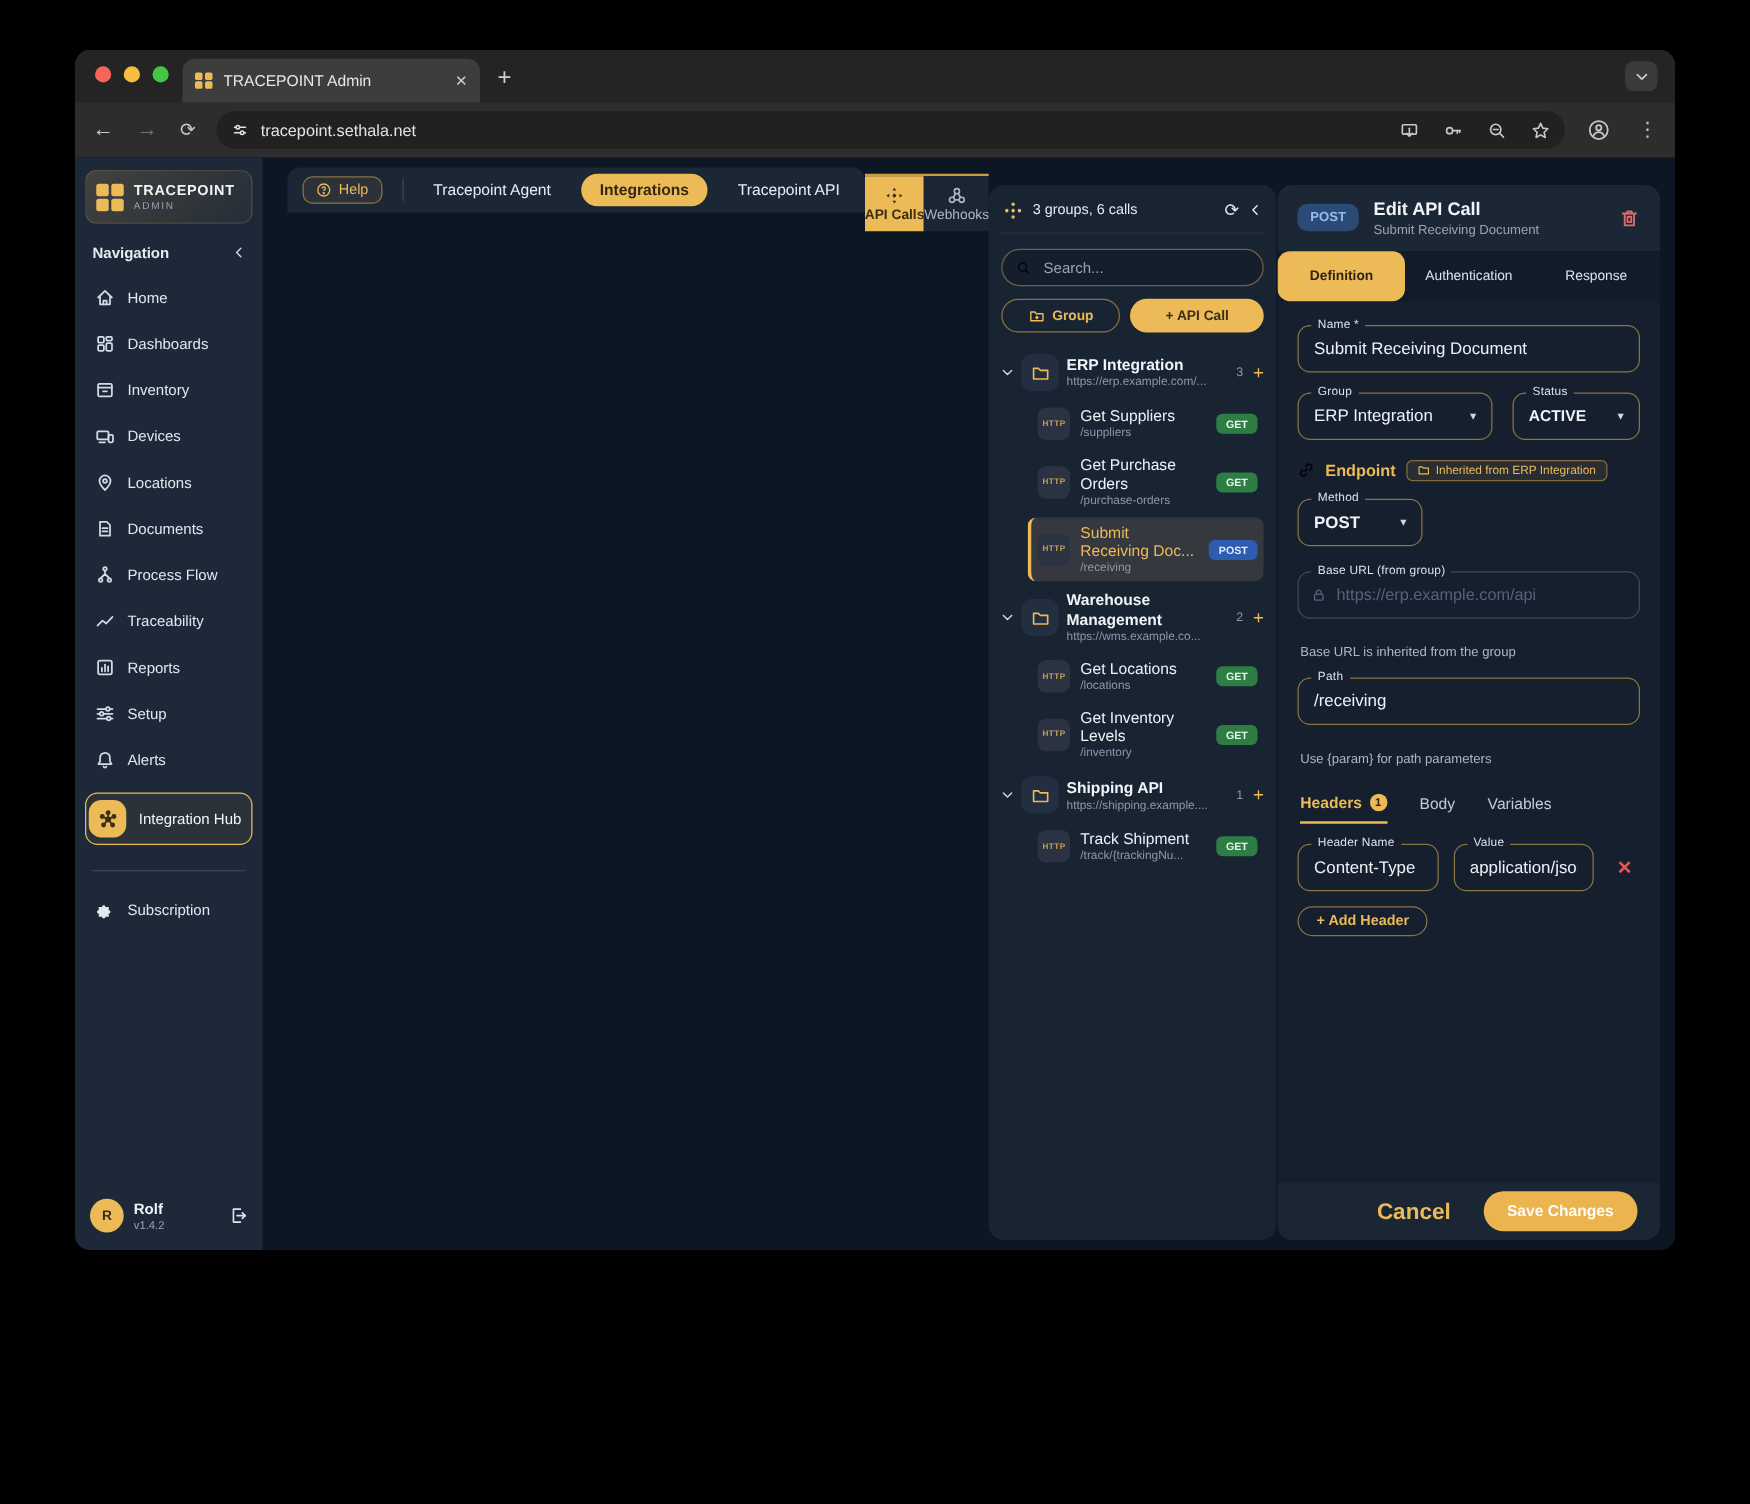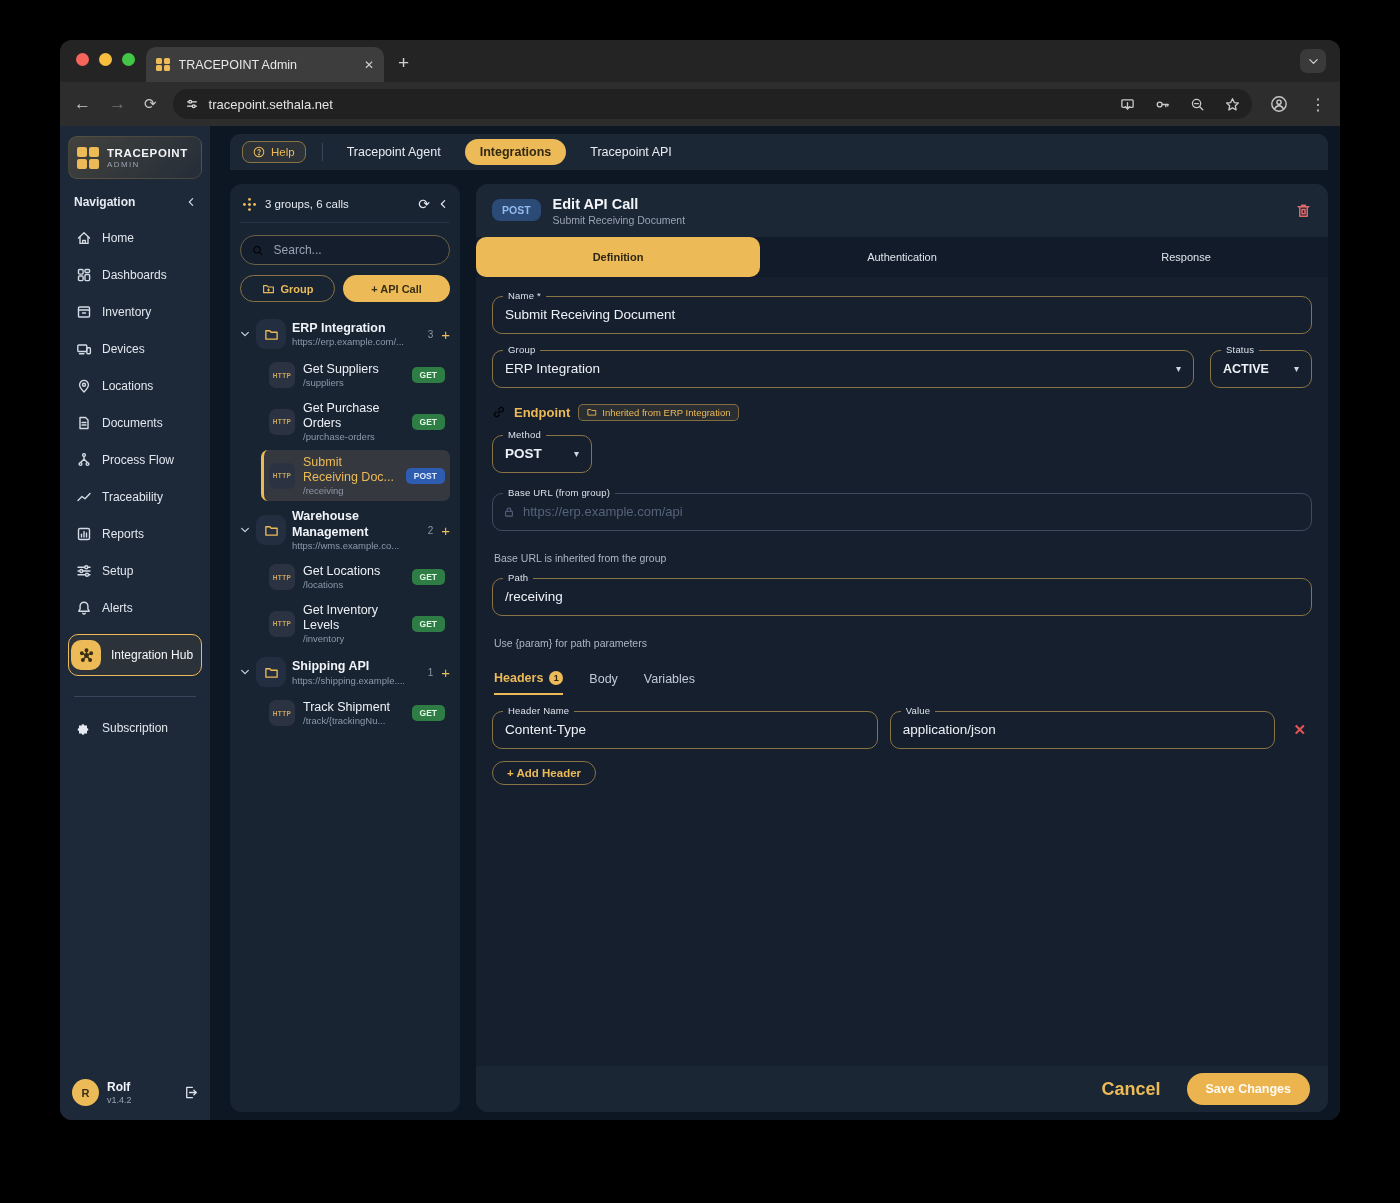--- a/index.html
+++ b/index.html
@@ -6,21 +6,21 @@
   html,body { margin:0; padding:0; }
   body {
     width:1400px; height:1203px; background:#000;
     font-family:"Liberation Sans", sans-serif; position:relative; overflow:hidden;
     -webkit-font-smoothing:antialiased;
   }
   svg { display:block; }
   .st { fill:none; stroke:currentColor; stroke-width:1.4; stroke-linecap:round; stroke-linejoin:round; }
 
   
-  .browser { position:absolute; left:60px; top:40px; width:1280px; height:1080px;
+  .browser { position:absolute; left:60px; top:40px; width:1280px; height:960px;
     background:#262626; border-radius:12px; overflow:hidden; }
   .tabstrip { height:42px; display:flex; align-items:flex-end; background:#242424; position:relative; }
   .traffic { display:flex; gap:10px; align-items:center; position:absolute; left:16px; top:13px; }
   .tl { width:13px; height:13px; border-radius:50%; }
   .tl.red{ background:#f5655b; } .tl.yel{ background:#f6bd3e; } .tl.grn{ background:#43c645; }
   .tab { margin-left:86px; width:238px; height:35px; background:#3d3d3d; border-radius:10px 10px 0 0;
     display:flex; align-items:center; gap:9px; padding:0 10px; color:#e8e8e8; font-size:12.5px; }
   .tab-title { flex:1; white-space:nowrap; overflow:hidden; }
   .tab-close { color:#cfcfcf; font-size:12px; }
   .newtab { color:#cfcfcf; font-size:19px; margin:0 0 8px 14px; }
@@ -63,35 +63,35 @@
     display:flex; align-items:center; justify-content:center; flex-shrink:0; }
   .sdivider { height:1px; background:#39455a; margin:12px 6px; }
   .userrow { margin-top:auto; display:flex; align-items:center; gap:8px; padding:4px 4px 0; }
   .avatar { width:27px; height:27px; border-radius:50%; background:#ecba57; color:#3a2f14;
     font-size:11px; font-weight:bold; display:flex; align-items:center; justify-content:center; }
   .uname { color:#f0f3f7; font-size:12px; font-weight:bold; line-height:1.2; }
   .uver { color:#9aa3b2; font-size:9px; }
   .logout { margin-left:auto; color:#dfe4ec; }
 
   
-  .content { flex:1; display:flex; flex-direction:column; padding:8px 12px 8px 20px; min-width:0; }
+  .content { flex:1; display:flex; flex-direction:row; padding:8px 12px 8px 20px; min-width:0; }
   .helpbar { height:36px; background:#1c2736; border-radius:10px 10px 0 0; display:flex; align-items:center;
     gap:16px; padding:0 12px; flex-shrink:0; }
   .helpbtn { display:flex; align-items:center; gap:6px; border:1px solid #8a7342; border-radius:8px;
     background:rgba(236,186,87,.08); color:#ecba57; font-size:11.5px; padding:4px 10px; }
   .vdiv { width:1px; height:18px; background:#3a4557; }
   .toplink { color:#e8ecf2; font-size:12.5px; padding:0 8px; }
   .toplink.pill { background:#ecba57; color:#33290f; font-weight:bold; border-radius:15px; padding:6px 15px; }
 
   .bigtabs { display:flex; margin-top:5px; border-top:2px solid #c99c42; flex-shrink:0; }
   .bigtab { flex:1; height:44px; display:flex; flex-direction:column; align-items:center; justify-content:center;
     gap:2px; background:#1b2534; color:#aeb6c4; font-size:11px; }
   .bigtab.active { background:#ecba57; color:#3a2f14; font-weight:bold; }
 
-  .workspace { flex:1; display:flex; gap:16px; margin-top:14px; min-height:0;justify-content:center; }
+  .workspace { flex:1; display:flex; gap:1px; margin-top:14px; min-height:0;justify-content:center; }
 
   
   .explorer { width:230px; background:#192433; border-radius:12px; padding:10px 10px 12px; display:flex;
     flex-direction:column; flex-shrink:0; overflow:hidden; }
   .exhead { display:flex; align-items:center; gap:8px; color:#e6eaf1; font-size:11.5px;
     padding:2px 2px 10px; border-bottom:1px solid #273247; }
   .exhead .grow { flex:1; }
   .exhead .hic { color:#dfe4ec; }
   .searchbox { margin-top:12px; height:30px; border:1px solid #6c6ill; border:1px solid #6b6246; border-radius:16px;
     background:#141e2d; display:flex; align-items:center; gap:8px; padding:0 11px; }
@@ -477,20 +477,42 @@
               </g>
             </svg>
           <span>Help</span>
         </span>
         <span class="vdiv"></span>
         <span class="toplink">Tracepoint Agent</span>
         <span class="toplink pill">Integrations</span>
         <span class="toplink">Tracepoint API</span>
       </div>
 
+      <div class="bigtabs">
+        <div class="bigtab active">
+          <svg width="15" height="15" viewBox="0 0 16 16">
+              <g fill="currentColor">
+                <rect x="6.6" y="6.6" width="2.8" height="2.8" rx=".6" transform="rotate(45 8 8)"></rect>
+                <path d="M8 1.2 9.6 3.6H6.4zM8 14.8 6.4 12.4h3.2zM1.2 8 3.6 6.4v3.2zM14.8 8 12.4 9.6V6.4z"></path>
+              </g>
+            </svg>
+          <span>API Calls</span>
+        </div>
+        <div class="bigtab">
+          <svg width="15" height="15" viewBox="0 0 16 16">
+              <g class="st" stroke-width="1.3">
+                <circle cx="8" cy="4.2" r="2.2"></circle>
+                <circle cx="3.9" cy="11.6" r="2.2"></circle>
+                <circle cx="12.1" cy="11.6" r="2.2"></circle>
+                <path d="M6.9 6.2 4.9 9.6M9.1 6.2l2 3.4M6.1 11.6h3.8"></path>
+              </g>
+            </svg>
+          <span>Webhooks</span>
+        </div>
+      </div>
 
       <div class="workspace">
 
         <div class="explorer">
           <div class="exhead">
             <span class="hic">
                 <svg width="15" height="15" viewBox="0 0 16 16">
                   <g fill="#ecba57">
                     <rect x="6.6" y="6.6" width="2.8" height="2.8" rx=".6" transform="rotate(45 8 8)"></rect>
                     <circle cx="8" cy="2.6" r="1.5"></circle>

